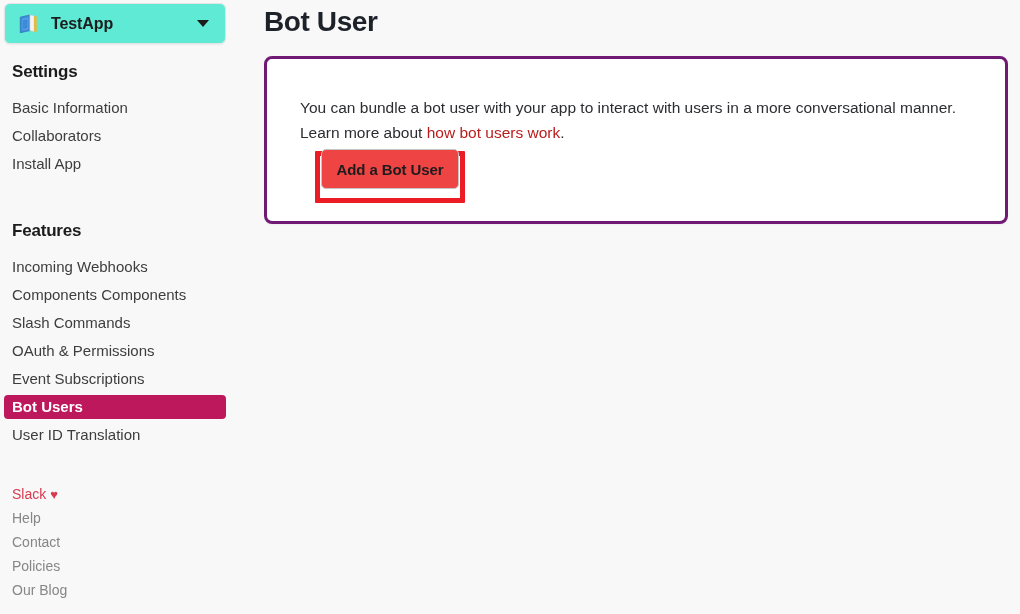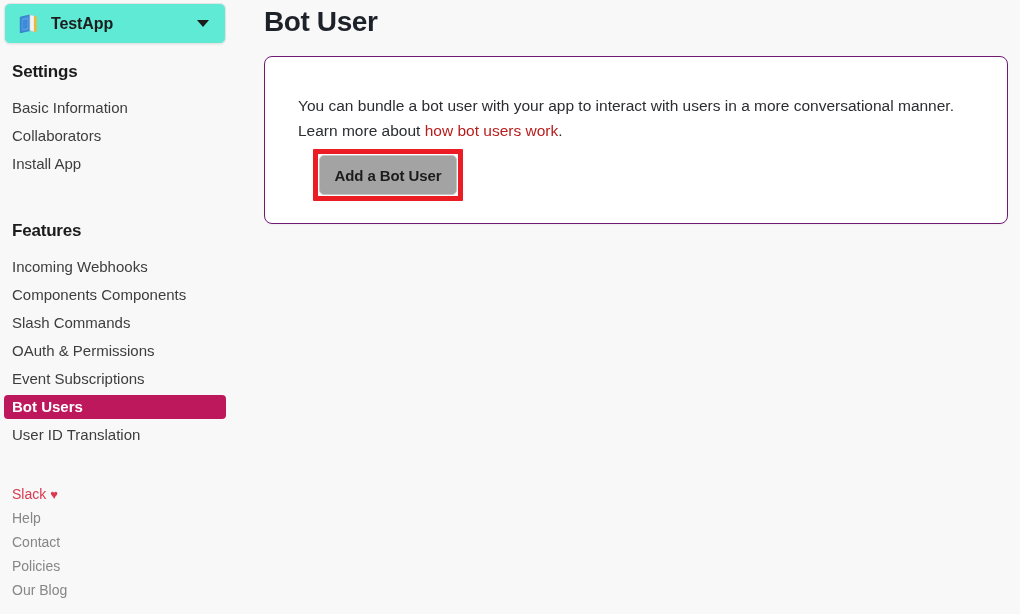--- a/index.html
+++ b/index.html
@@ -135,21 +135,21 @@
     letter-spacing: -0.4px;
     white-space: nowrap;
   }
   #card {
     position: absolute;
     left: 24px;
     top: 56px;
     width: 744px;
     height: 168px;
     background: #ffffff;
-    border: 1px solid #701a75;
+    border: 3px solid #701a75;
     border-radius: 8px;
     box-sizing: border-box;
     box-shadow: 0 1px 2px rgba(0,0,0,0.04);
   }
   #card-body {
     position: absolute;
     left: 33px;
     top: 36px;
     width: 690px;
     font-size: 15.5px;
@@ -169,24 +169,24 @@
     top: 92px;
     width: 150px;
     height: 52px;
     border: 5px solid #ec1c24;
     border-radius: 1px;
     box-sizing: border-box;
   }
   #add-bot-button {
     position: absolute;
     left: 54px;
-    top: 98px;
+    top: 90px;
     width: 138px;
     height: 40px;
-    background: #a3a3a3;
+    background: #ef4444;
     border: 1px solid #c5c5c5;
     border-radius: 5px;
     box-sizing: border-box;
     font-family: "Liberation Sans", sans-serif;
     font-size: 15px;
     font-weight: bold;
     color: #1d1c1d;
     letter-spacing: -0.1px;
     cursor: pointer;
     padding: 0;

